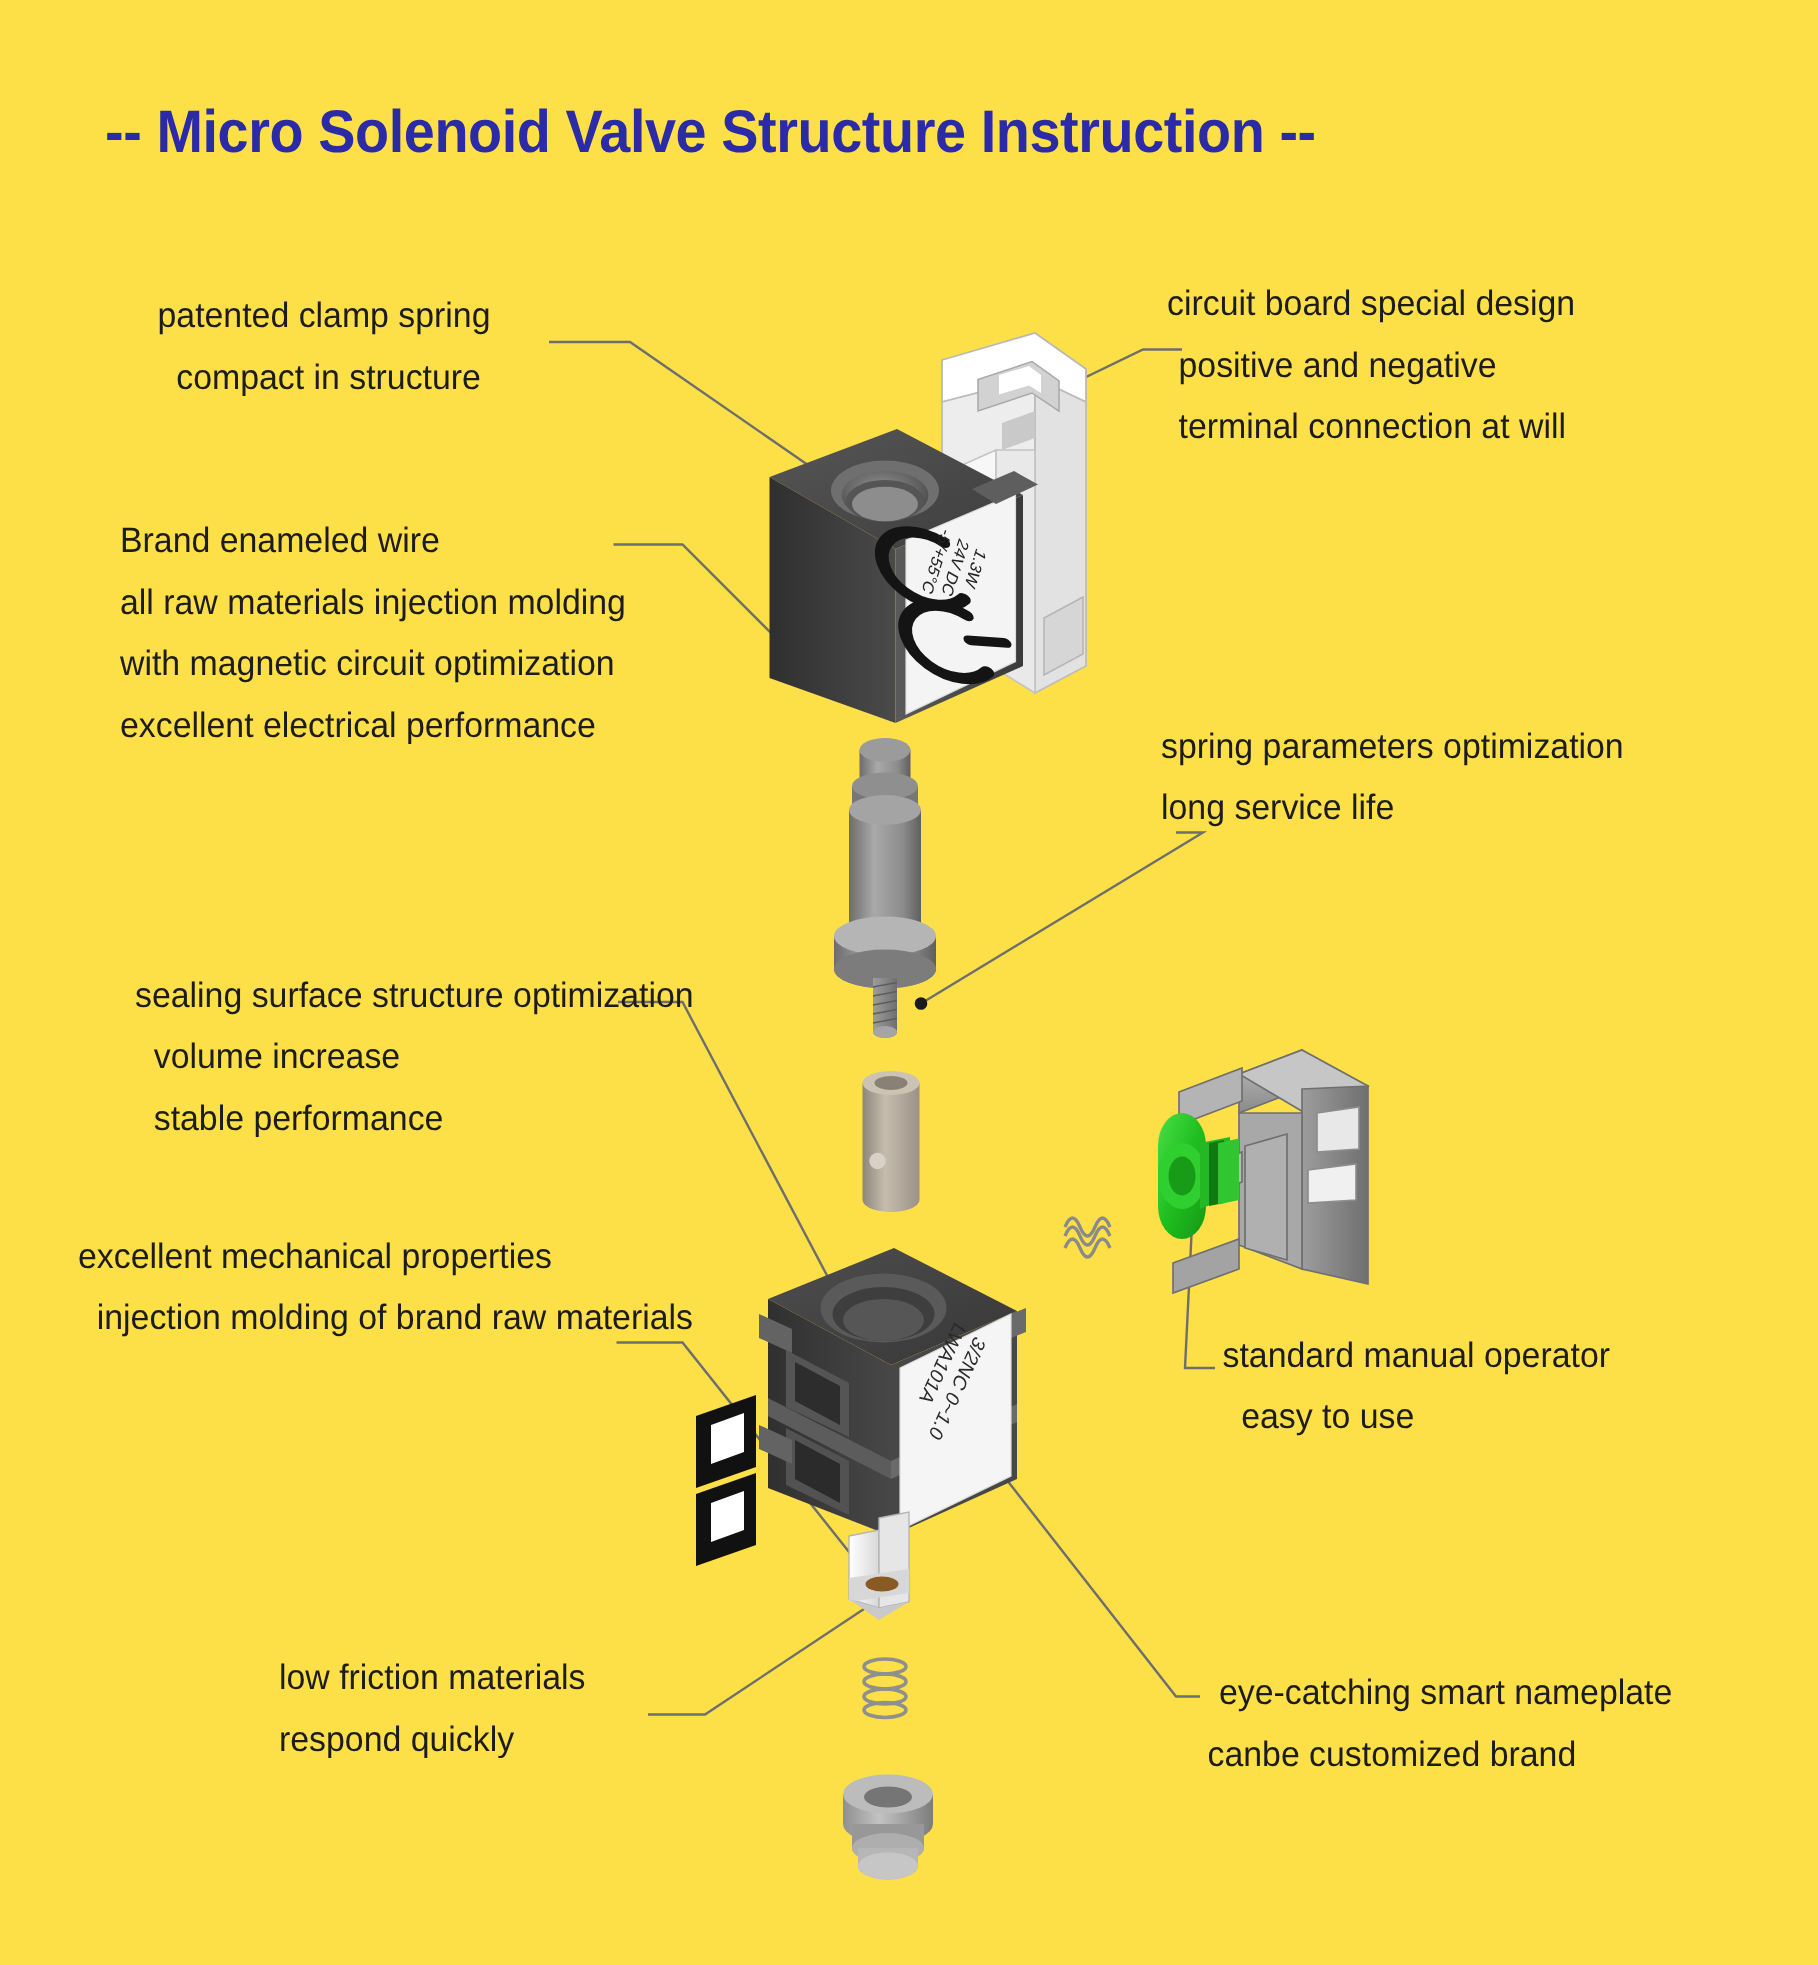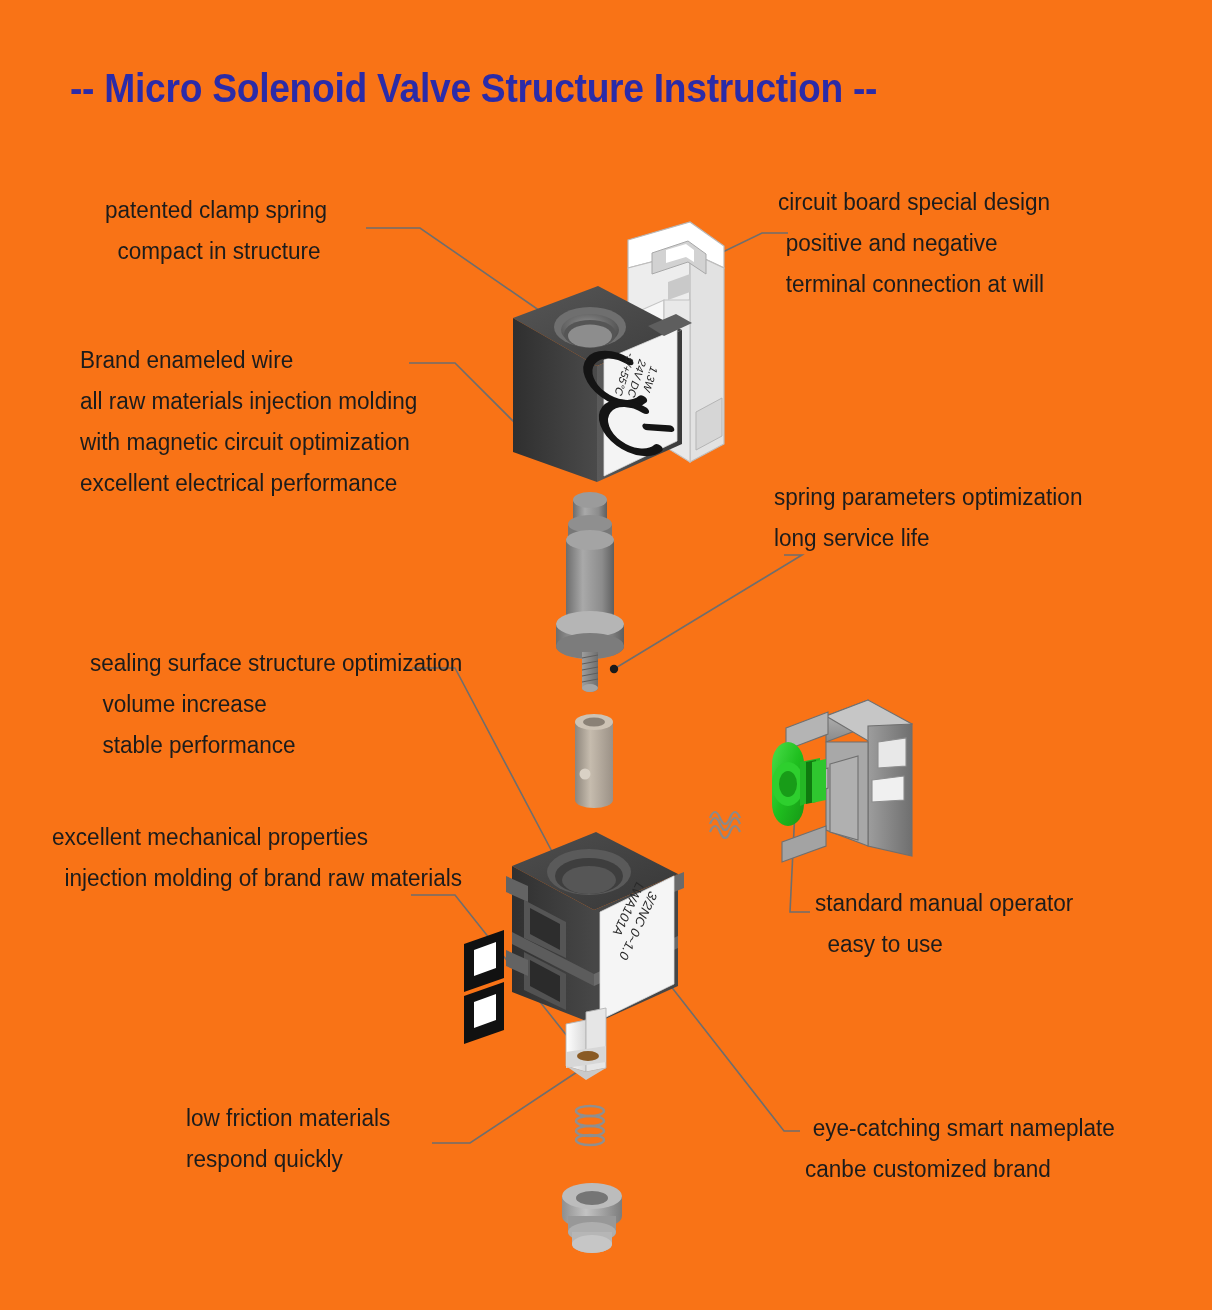--- a/index.html
+++ b/index.html
@@ -10,21 +10,21 @@
   }
   body {
     font-family: "Liberation Sans", "DejaVu Sans", sans-serif;
     color: #1a1a1a;
   }
   #stage {
     position: relative;
     width: 1212px;
     height: 1310px;
     overflow: hidden;
-    background: #f97316;
+    background: #fde047;
   }
   #art {
     position: absolute;
     left: 0; top: 0;
     width: 1212px;
     height: 1310px;
     pointer-events: none;
   }
   .title {
     position: absolute;

